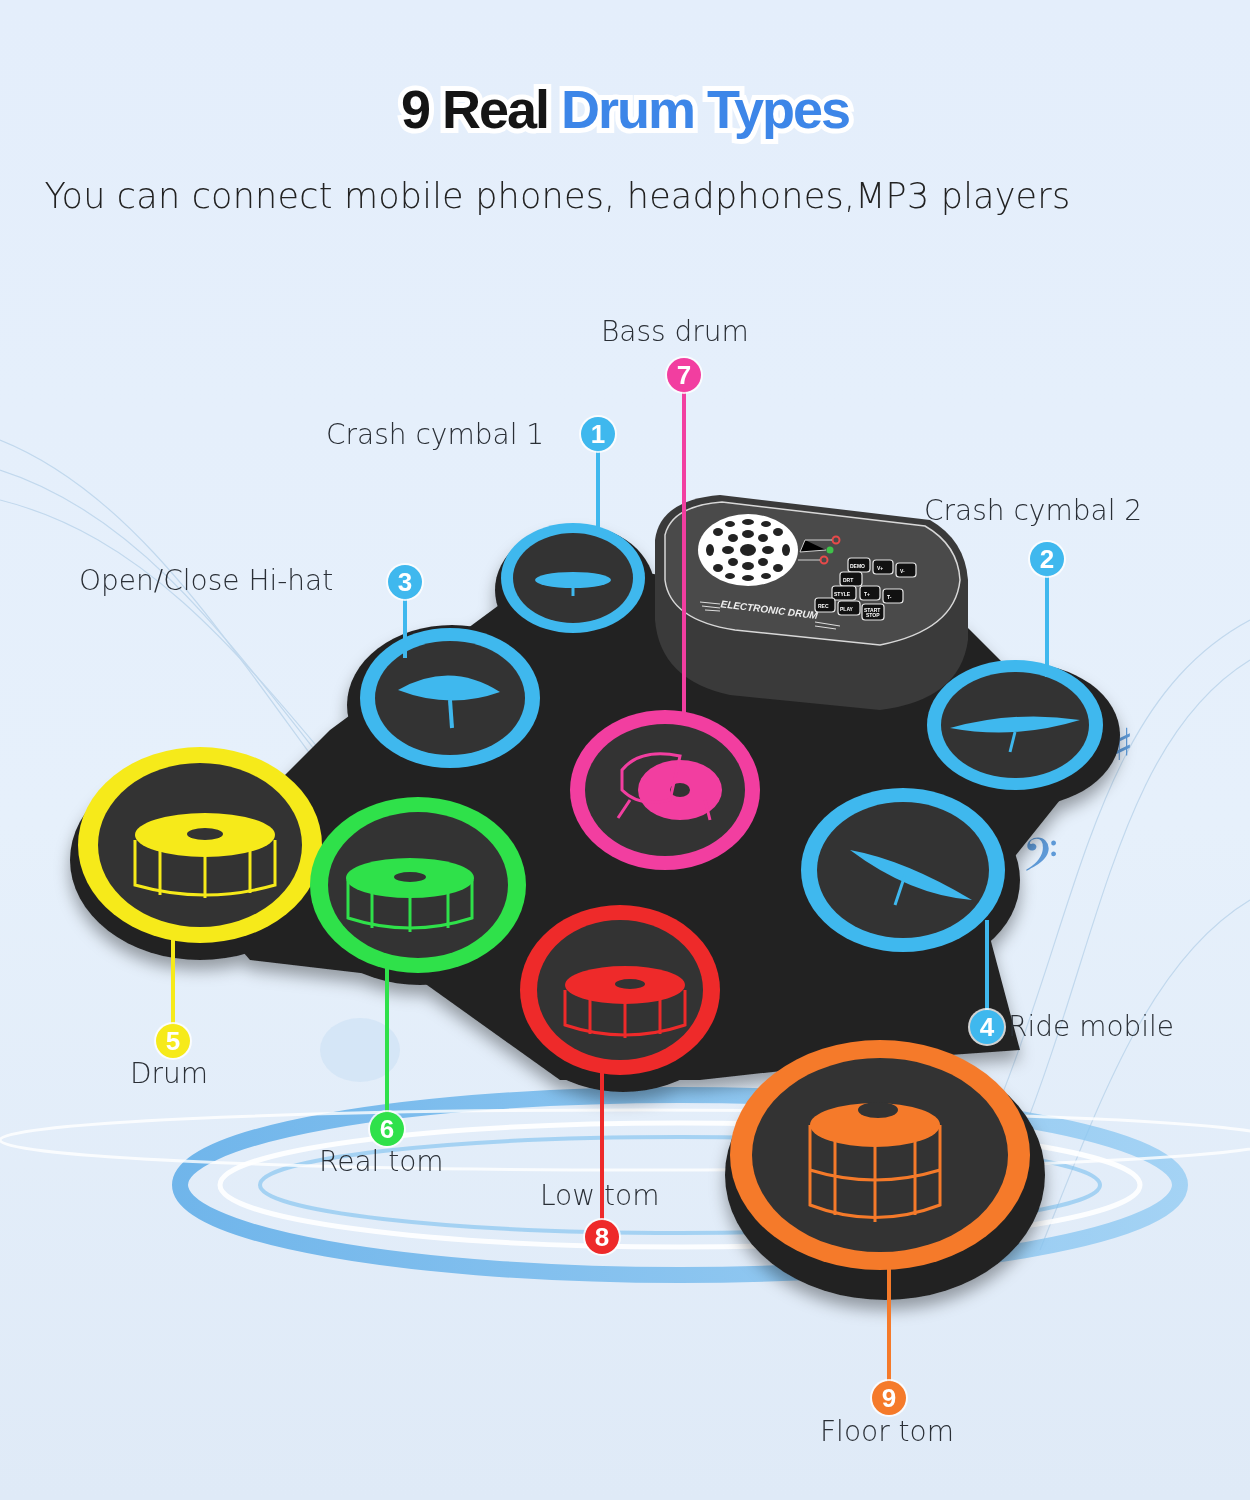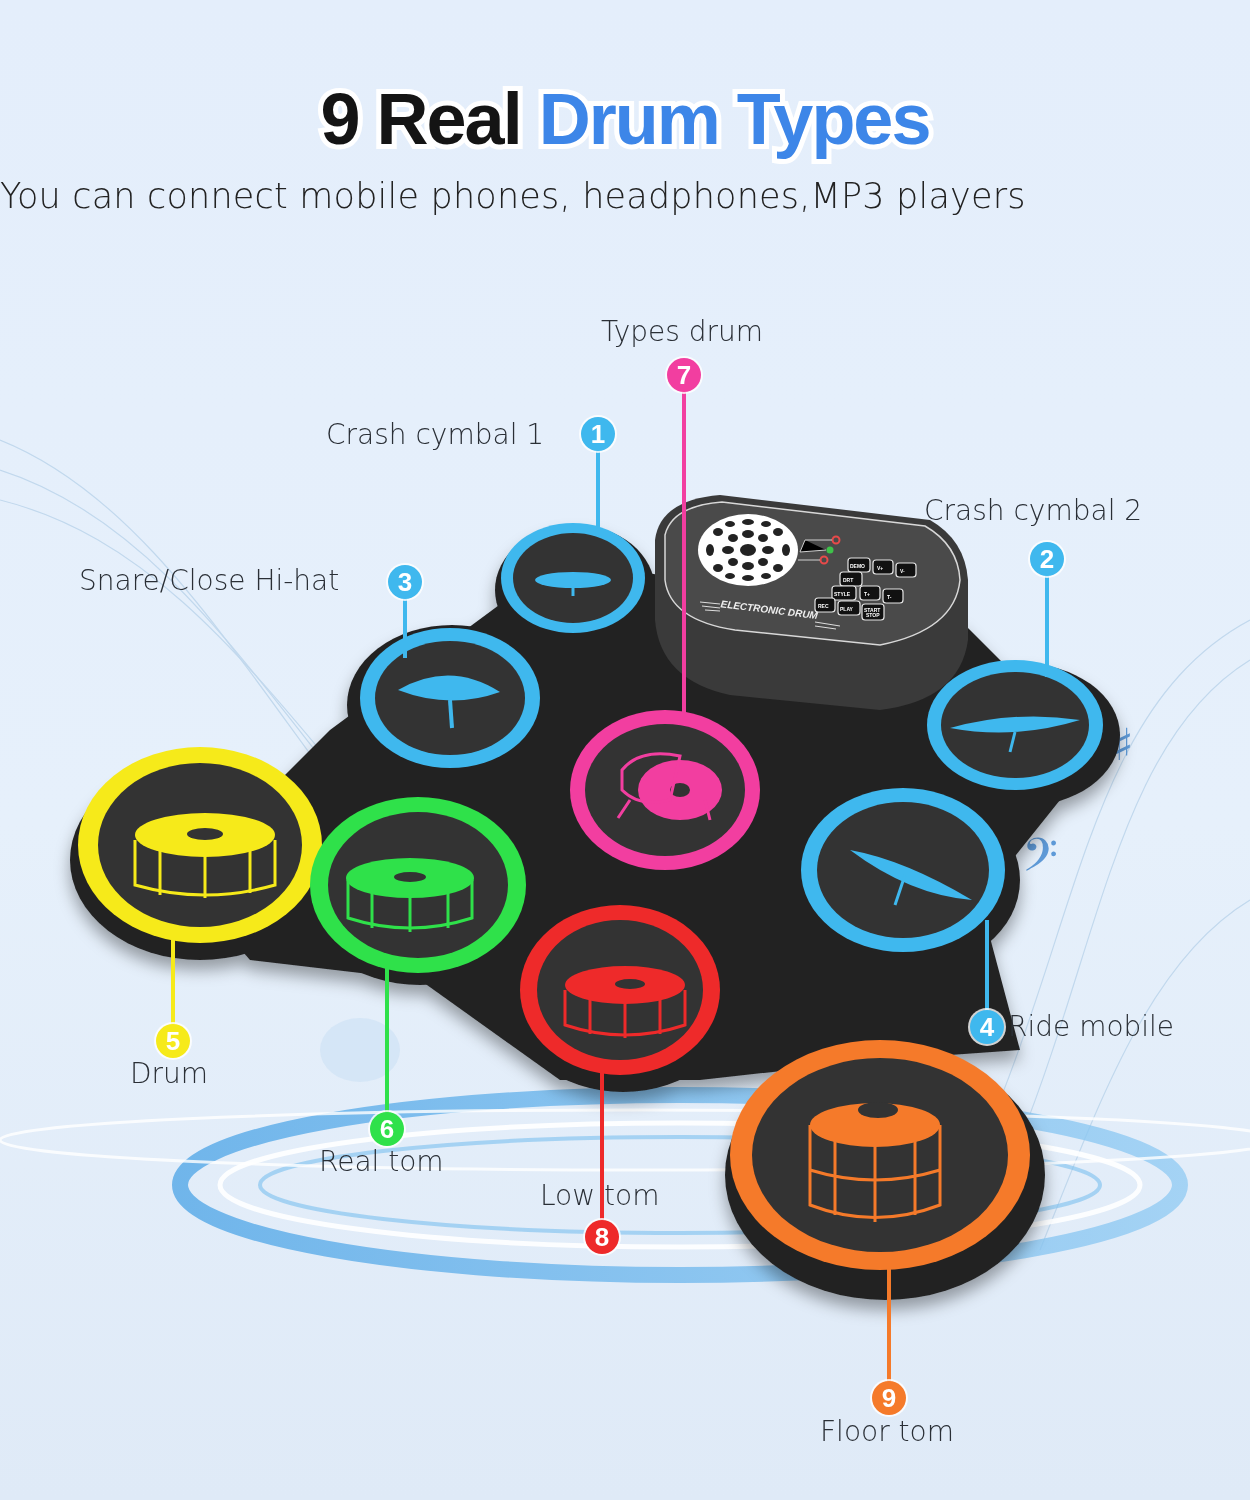--- a/index.html
+++ b/index.html
@@ -1,26 +1,26 @@
 <!DOCTYPE html>
 <html><head>
 <meta charset="utf-8">
 <style>
   html,body{margin:0;padding:0}
   body{width:1250px;height:1500px;position:relative;overflow:hidden;
     background:linear-gradient(180deg,#e4eefb 0%,#e6f0fb 55%,#dfeaf7 100%);
     font-family:"DejaVu Sans","Liberation Sans",sans-serif;color:#222}
   .bgart{position:absolute;left:0;top:0;width:1250px;height:1500px;pointer-events:none}
   .title{position:absolute;left:0;width:1250px;top:78px;text-align:center;
-    font-family:"Liberation Sans",sans-serif;font-weight:700;font-size:72px;letter-spacing:-2px;
+    font-family:"Liberation Sans",sans-serif;font-weight:700;font-size:54px;letter-spacing:-2px;
     paint-order:stroke fill;-webkit-text-stroke:10px #ffffff;}
   .title span{paint-order:stroke fill}
   .title .dark{color:#141414}
   .title .blue{color:#3d86e8}
-  .subtitle{position:absolute;left:0;width:1115px;top:176px;
+  .subtitle{position:absolute;left:0;width:1115px;top:176px;text-align:center;
     font-family:"DejaVu Sans",sans-serif;font-size:35px;color:#222;letter-spacing:0.2px;font-weight:300}
   .device{position:absolute;left:0;top:0;width:1250px;height:1500px}
   .lbl{position:absolute;font-family:"DejaVu Sans",sans-serif;font-size:28px;color:#2a2f36;white-space:nowrap;font-weight:300}
   .num{position:absolute;width:34px;height:34px;border-radius:50%;color:#fff;font-weight:700;
     font-family:"Liberation Sans",sans-serif;font-size:26px;line-height:34px;text-align:center;
     box-shadow:0 0 0 2px rgba(255,255,255,0.8)}
   .leader{position:absolute;width:4px}
 </style>
 </head>
 <body>
@@ -230,19 +230,19 @@
 <div class="num" style="left:388px;top:565px;background:#3fb8ee">3</div>
 <div class="num" style="left:970px;top:1010px;background:#3fb8ee">4</div>
 <div class="num" style="left:156px;top:1024px;background:#f6ea1a">5</div>
 <div class="num" style="left:370px;top:1112px;background:#2fe14a">6</div>
 <div class="num" style="left:667px;top:358px;background:#f23ea0">7</div>
 <div class="num" style="left:585px;top:1220px;background:#ee2a2a">8</div>
 <div class="num" style="left:872px;top:1381px;background:#f57a2a">9</div>
 
 <div class="lbl" style="left:326px;top:418px">Crash cymbal 1</div>
 <div class="lbl" style="left:924px;top:494px">Crash cymbal 2</div>
-<div class="lbl" style="left:79px;top:564px">Snare/Close Hi-hat</div>
+<div class="lbl" style="left:79px;top:564px">Open/Close Hi-hat</div>
 <div class="lbl" style="left:1008px;top:1010px">Ride mobile</div>
 <div class="lbl" style="left:130px;top:1057px">Drum</div>
 <div class="lbl" style="left:319px;top:1145px">Real tom</div>
-<div class="lbl" style="left:601px;top:315px">Types drum</div>
+<div class="lbl" style="left:601px;top:315px">Bass drum</div>
 <div class="lbl" style="left:540px;top:1179px">Low tom</div>
 <div class="lbl" style="left:820px;top:1415px">Floor tom</div>
 
 </body></html>

